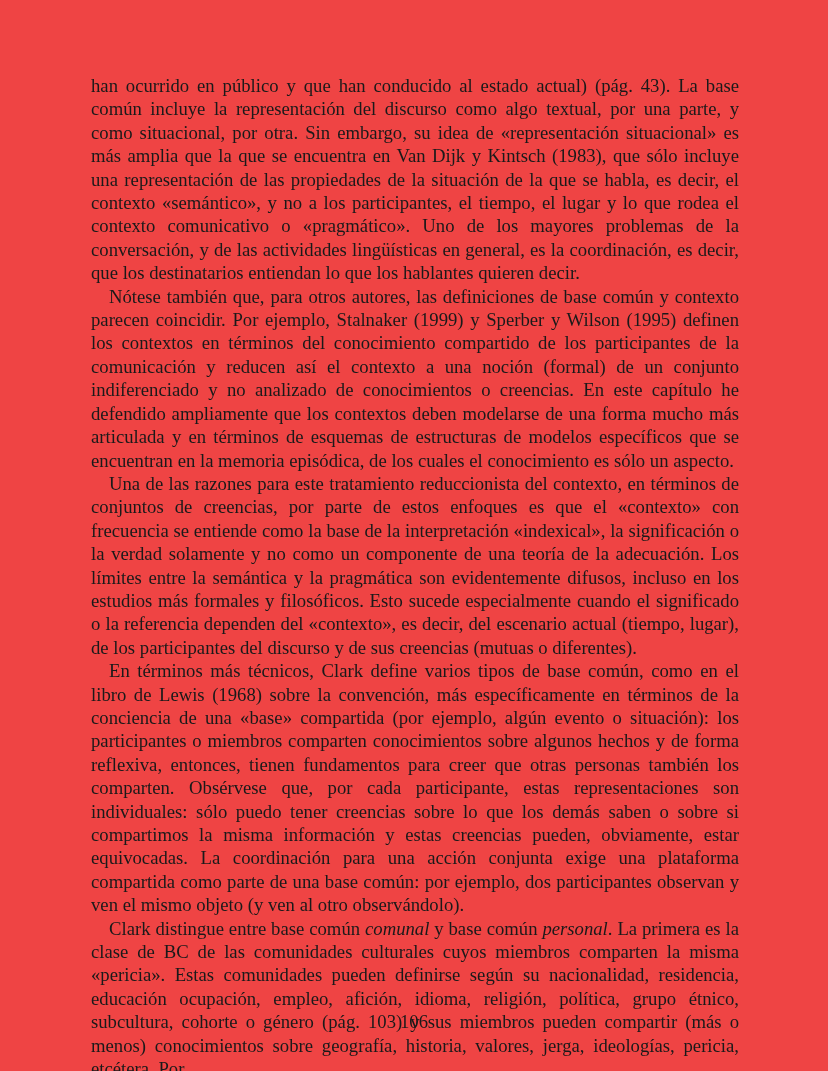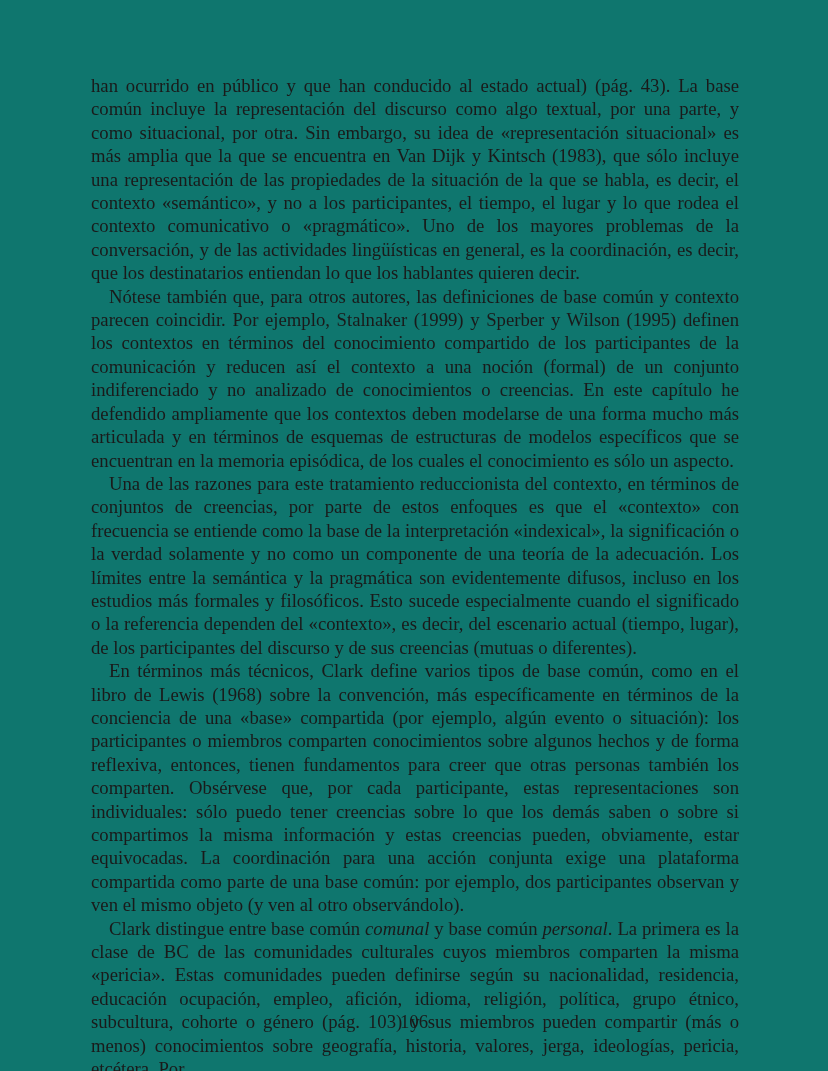--- a/index.html
+++ b/index.html
@@ -14,21 +14,21 @@
     color: #1a1a1a;
     position: relative;
     overflow: hidden;
   }
   .page {
     position: absolute;
     top: 0;
     left: 0;
     width: 828px;
     height: 1071px;
-    background: #0f766e;
+    background: #ef4444;
   }
   .text-column {
     position: absolute;
     left: 91px;
     top: 74px;
     width: 648px;
   }
   .para {
     margin: 0;
     font-size: 18.7px;

